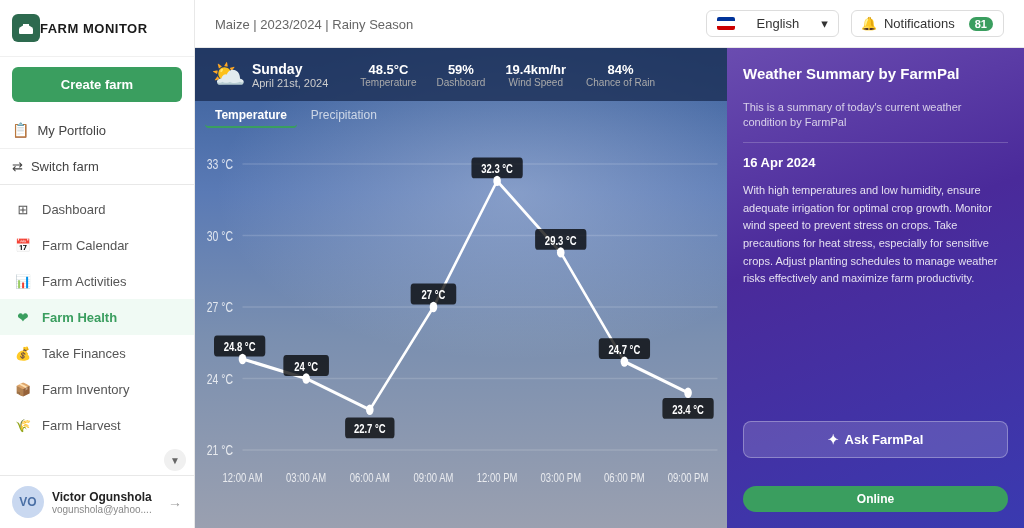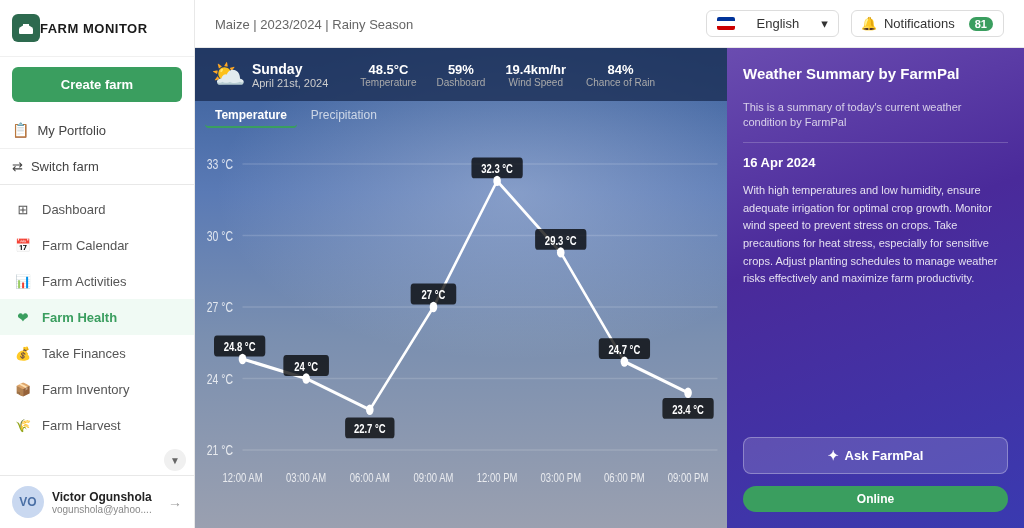--- a/index.html
+++ b/index.html
@@ -65,21 +65,21 @@
     .chart-tab.inactive { color: rgba(255,255,255,0.7); }
 
     
     .right-panel { width: 297px; background: linear-gradient(160deg, #6a4cb0 0%, #4a2a9a 40%, #3a3ab0 100%); padding: 16px; display: flex; flex-direction: column; gap: 12px; overflow-y: auto; }
     .panel-title { font-size: 15px; font-weight: 700; color: #fff; line-height: 1.3; }
     .panel-subtitle { font-size: 11px; color: rgba(255,255,255,0.75); margin-top: 4px; line-height: 1.4; }
     .panel-divider { height: 1px; background: rgba(255,255,255,0.2); }
     .panel-date { font-size: 13px; font-weight: 600; color: #fff; }
     .panel-text { font-size: 11px; color: rgba(255,255,255,0.85); line-height: 1.6; }
     .ask-farmpal-btn { display: flex; align-items: center; justify-content: center; gap: 6px; background: rgba(255,255,255,0.15); border: 1px solid rgba(255,255,255,0.3); border-radius: 8px; padding: 10px; cursor: pointer; color: #fff; font-size: 13px; font-weight: 600; margin-top: auto; }
-    .online-badge { background: #3a9e5f; color: #fff; border-radius: 20px; padding: 6px 16px; font-size: 12px; font-weight: 600; text-align: center; }
+    .online-badge { background: #3a9e5f; color: #fff; border-radius: 20px; padding: 6px 16px; font-size: 12px; font-weight: 600; text-align: center; margin-top: 16px; }
 
     
     .sun-cloud-icon { font-size: 28px; }
   </style>
 </head>
 <body>
 
 <div class="sidebar">
   <div class="sidebar-logo">
     <div class="logo-icon">

